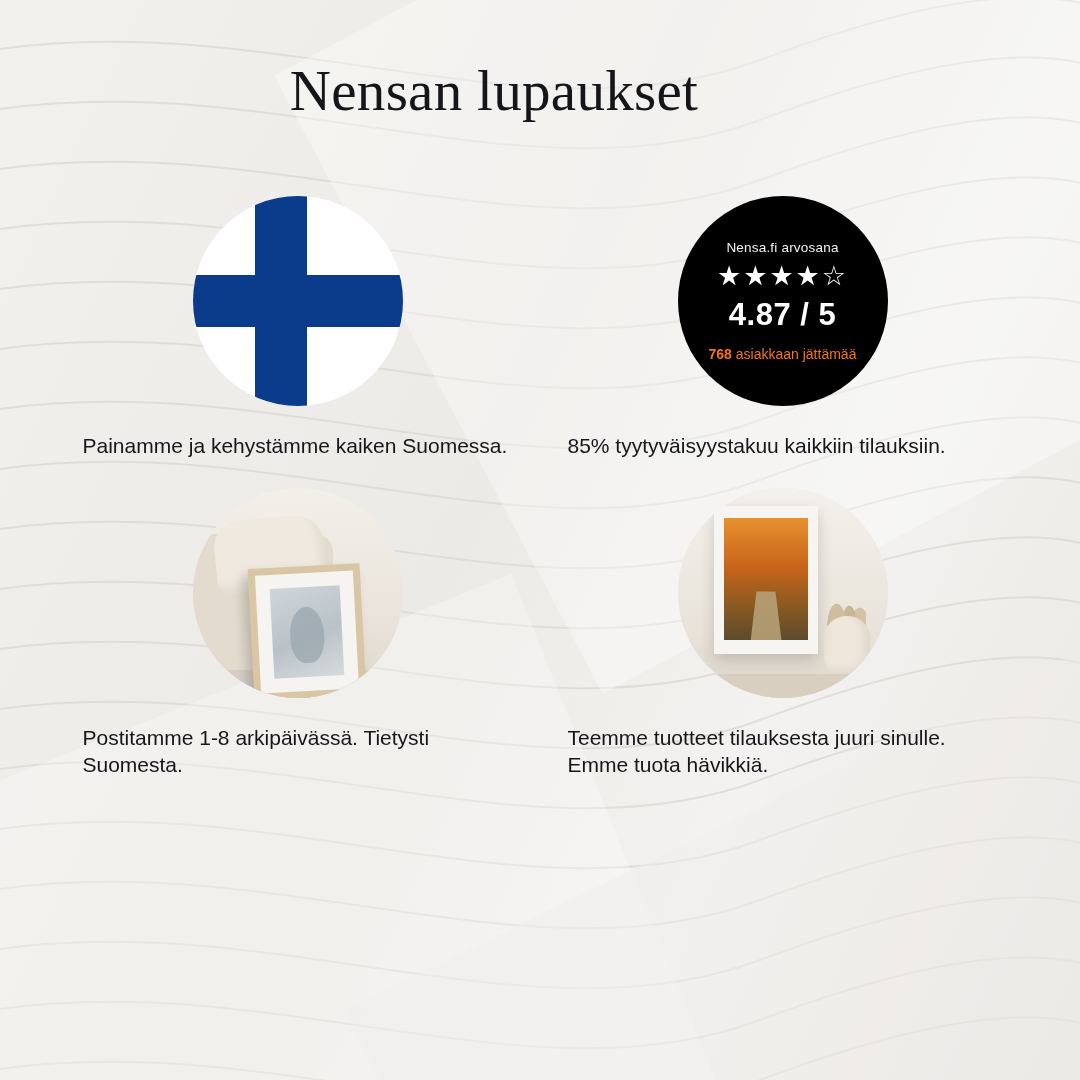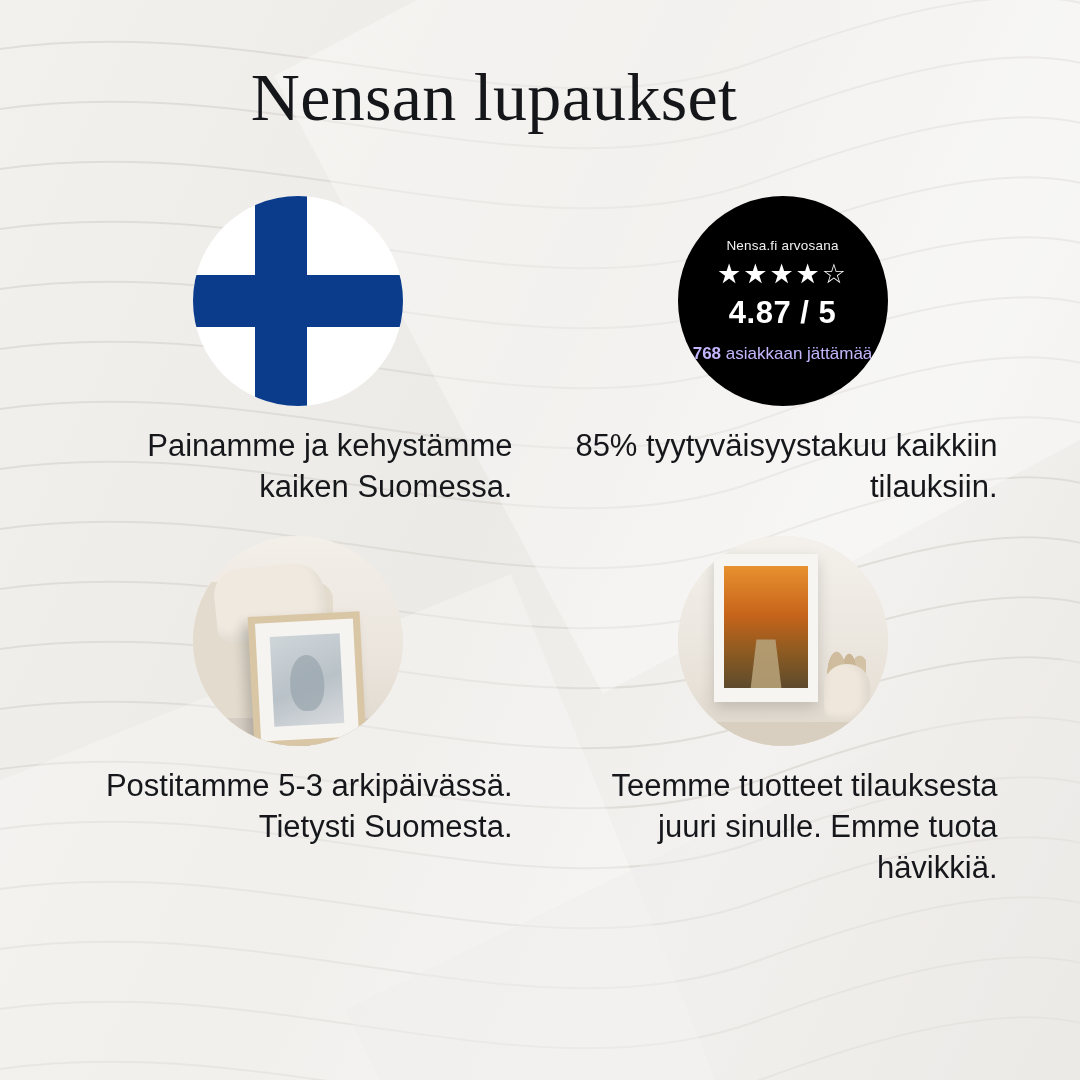--- a/index.html
+++ b/index.html
@@ -57,21 +57,21 @@
     transform: rotate(-26deg);
   }
 
   .title {
     position: absolute;
     top: 58px;
     left: 0;
     width: 988px;
     text-align: center;
     font-family: "Liberation Serif", serif;
-    font-size: 68px;
+    font-size: 57px;
     color: #15161a;
     letter-spacing: 0.3px;
   }
 
   .grid {
     position: absolute;
     top: 196px;
     left: 60px;
     width: 960px;
     display: grid;
@@ -90,24 +90,24 @@
   .badge-wrap {
     width: 210px;
     height: 210px;
     border-radius: 50%;
     overflow: hidden;
     position: relative;
     flex: none;
   }
 
   .caption {
-    margin-top: 20px;
+    margin-top: 26px;
     width: 430px;
-    text-align: right;
-    font-size: 31px;
+    text-align: left;
+    font-size: 21px;
     line-height: 1.32;
     color: #16171b;
     font-family: "Liberation Sans", sans-serif;
   }
 
   
   .flag {
     background: #ffffff;
   }
   .flag .bar-v {
@@ -148,22 +148,22 @@
     line-height: 1;
     margin-bottom: 7px;
   }
   .rating .r-score {
     font-size: 31px;
     font-weight: bold;
     letter-spacing: 0.5px;
     margin-bottom: 13px;
   }
   .rating .r-count {
-    font-size: 17px;
-    color: #c4b5fd;
+    font-size: 14px;
+    color: #f97316;
     white-space: nowrap;
   }
   .rating .r-count b { font-weight: bold; }
 
   
   .photo1 {
     background: #efe9e2;
   }
   .p1-wall {
     position: absolute; inset: 0;
@@ -329,21 +329,21 @@
         <div class="p1-wall"></div>
         <div class="p1-sofa"></div>
         <div class="p1-pillow"></div>
         <div class="p1-floor"></div>
         <div class="p1-frame">
           <div class="p1-mat">
             <div class="p1-art"></div>
           </div>
         </div>
       </div>
-      <div class="caption">Postitamme 5-3 arkipäivässä. Tietysti Suomesta.</div>
+      <div class="caption">Postitamme 1-8 arkipäivässä. Tietysti Suomesta.</div>
     </div>
 
     <div class="cell">
       <div class="badge-wrap photo2">
         <div class="p2-wall"></div>
         <div class="p2-floor"></div>
         <div class="p2-grass"></div>
         <div class="p2-vase"></div>
         <div class="p2-frame">
           <div class="p2-art">

